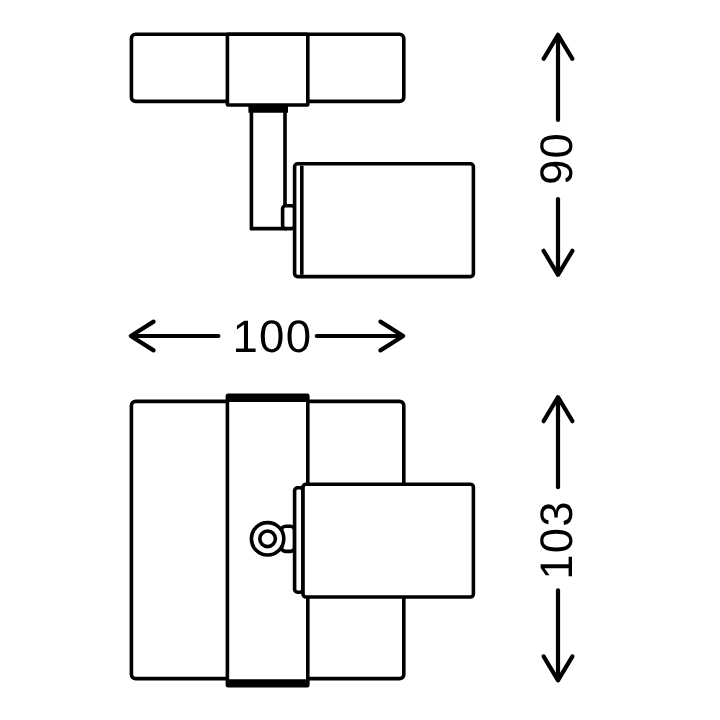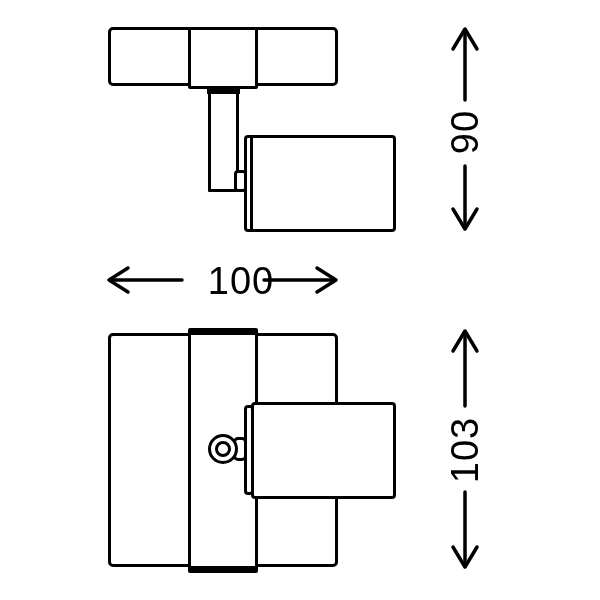--- a/index.html
+++ b/index.html
@@ -119,19 +119,19 @@
     <g>
       <path d="M453,351 L465,331 L477,351"></path>
       <path d="M465,332 V406"></path>
     </g>
     <g>
       <path d="M453,547 L465,567 L477,547"></path>
       <path d="M465,492 V566"></path>
     </g>
   </svg>
 
-  <div class="dim-label" style="left:181px; top:259px;">100</div>
+  <div class="dim-label" style="left:167px; top:259px;">100</div>
 
   <div class="dim-label rot-ccw" style="left:405px; top:110px;">90</div>
 
   <div class="dim-label rot-ccw" style="left:405px; top:428px;">103</div>
 
 </div>
 
 </body></html>

